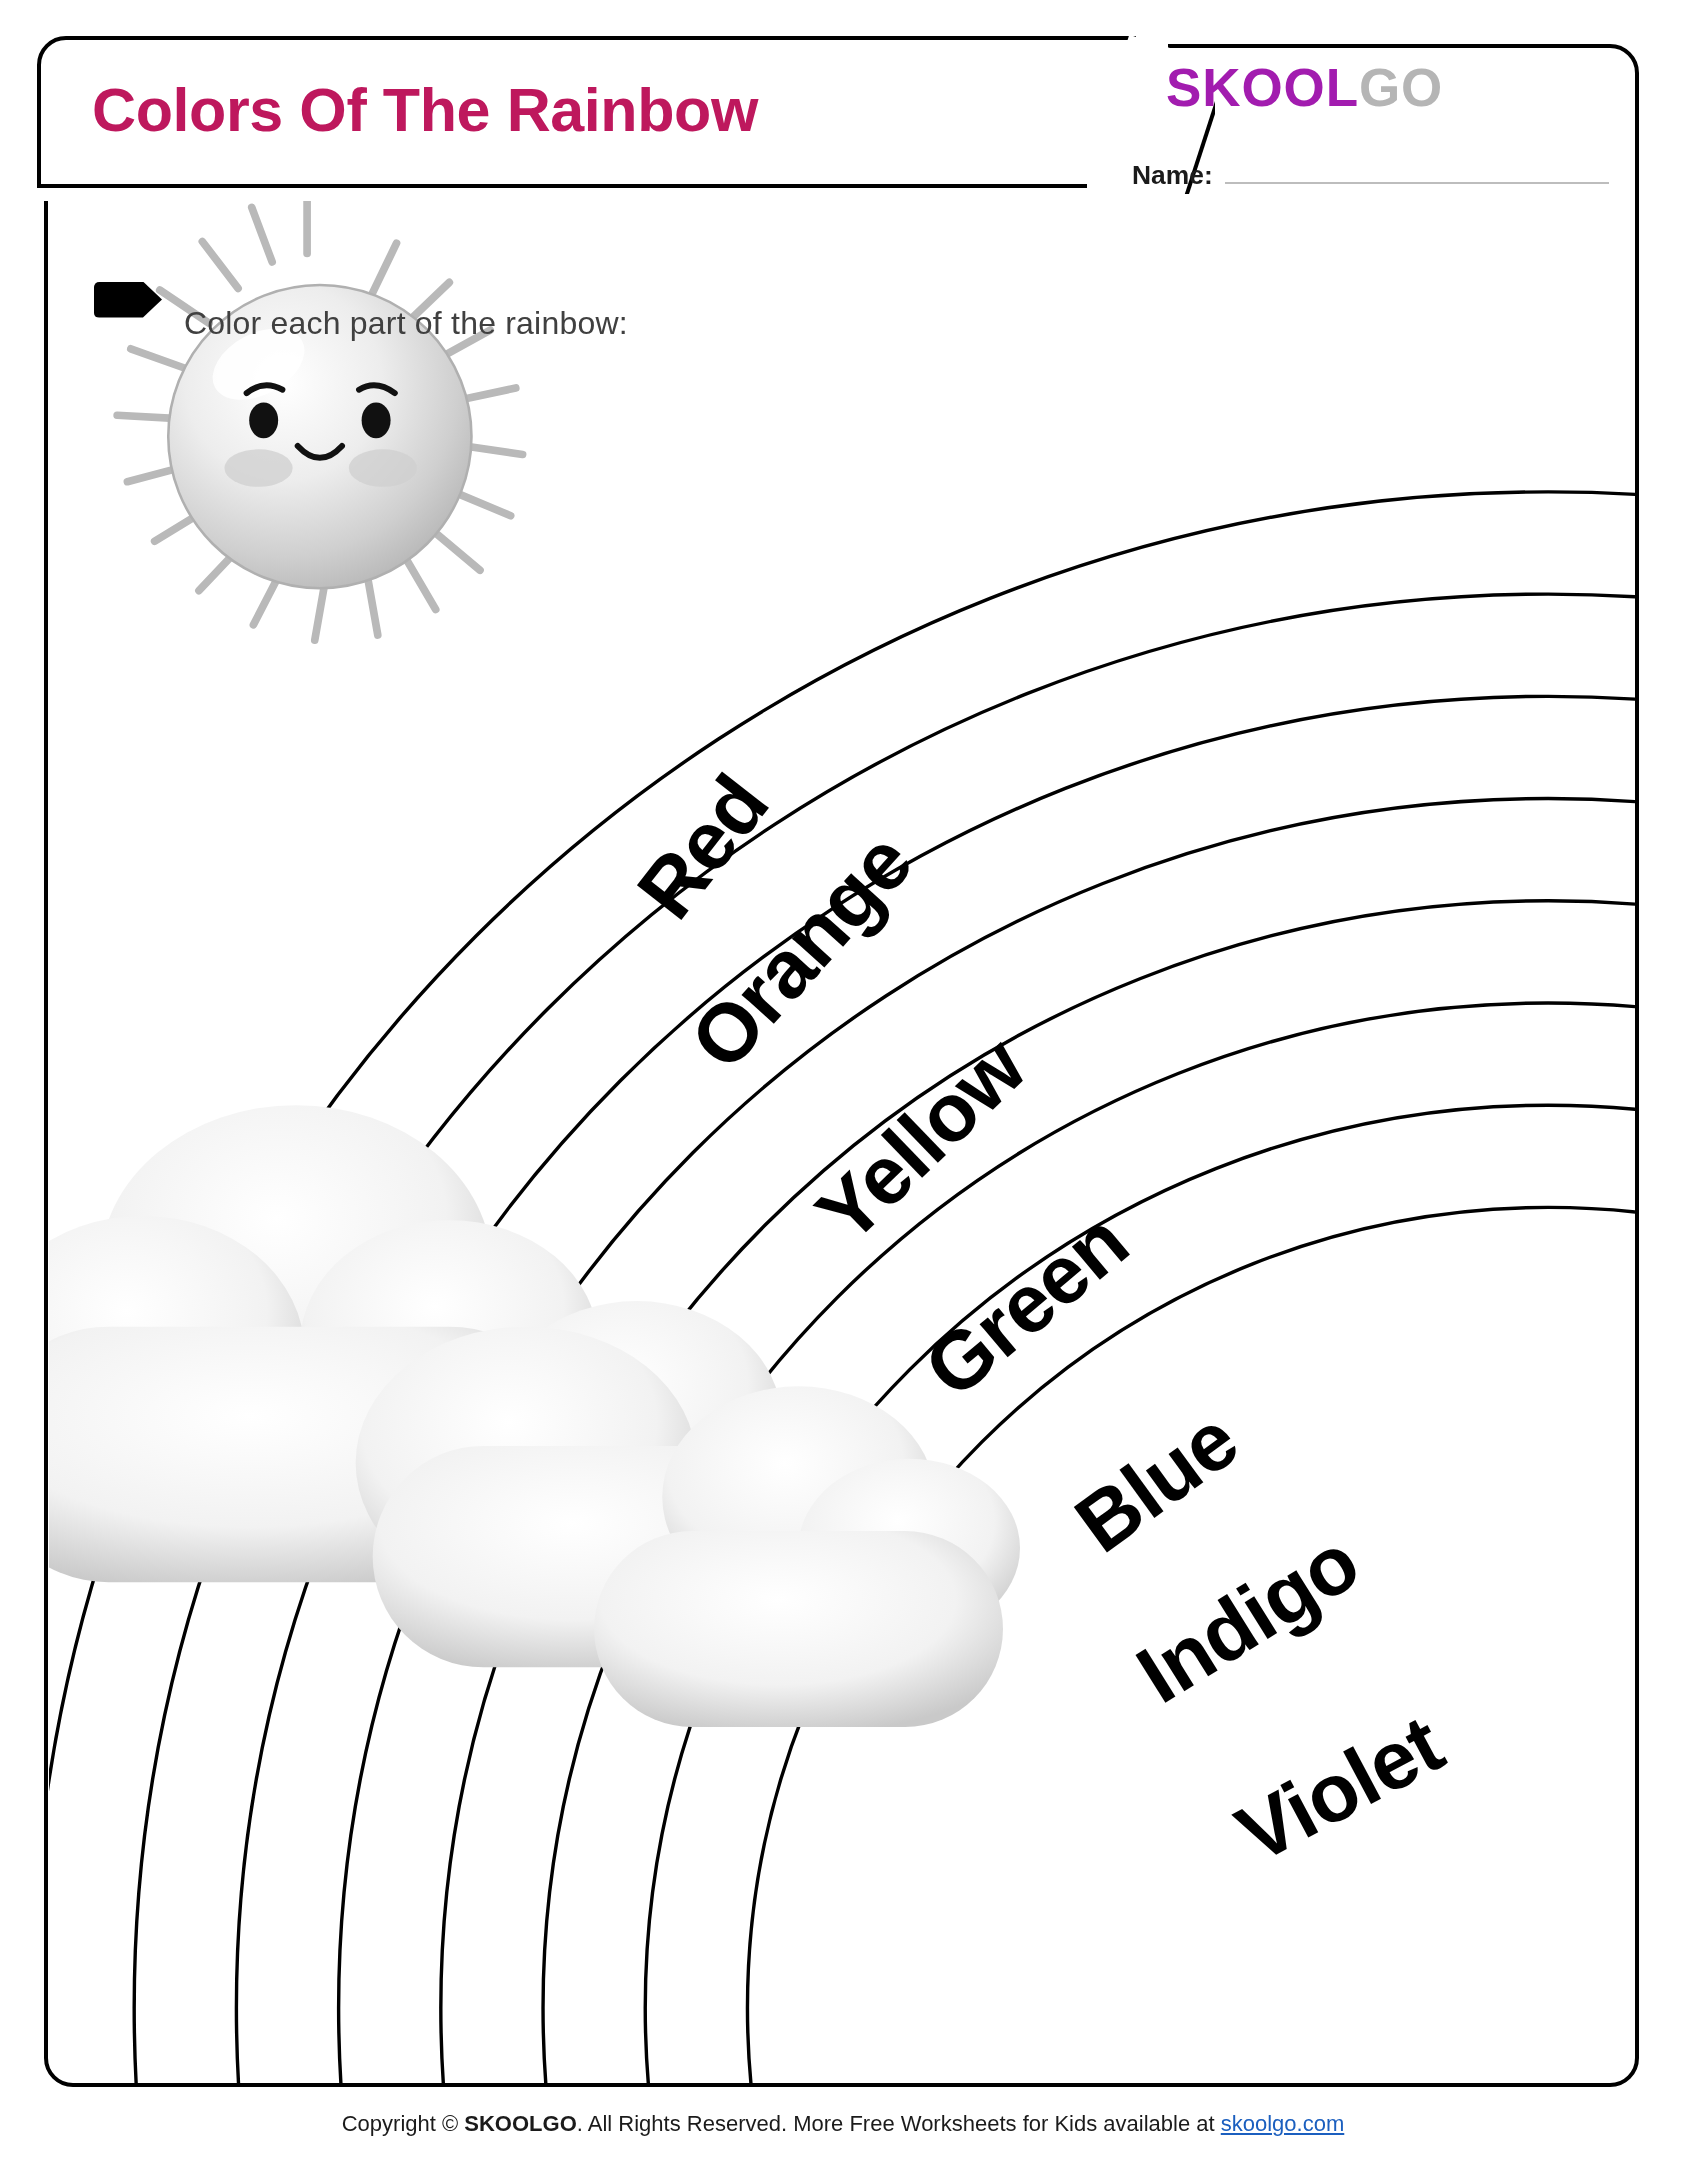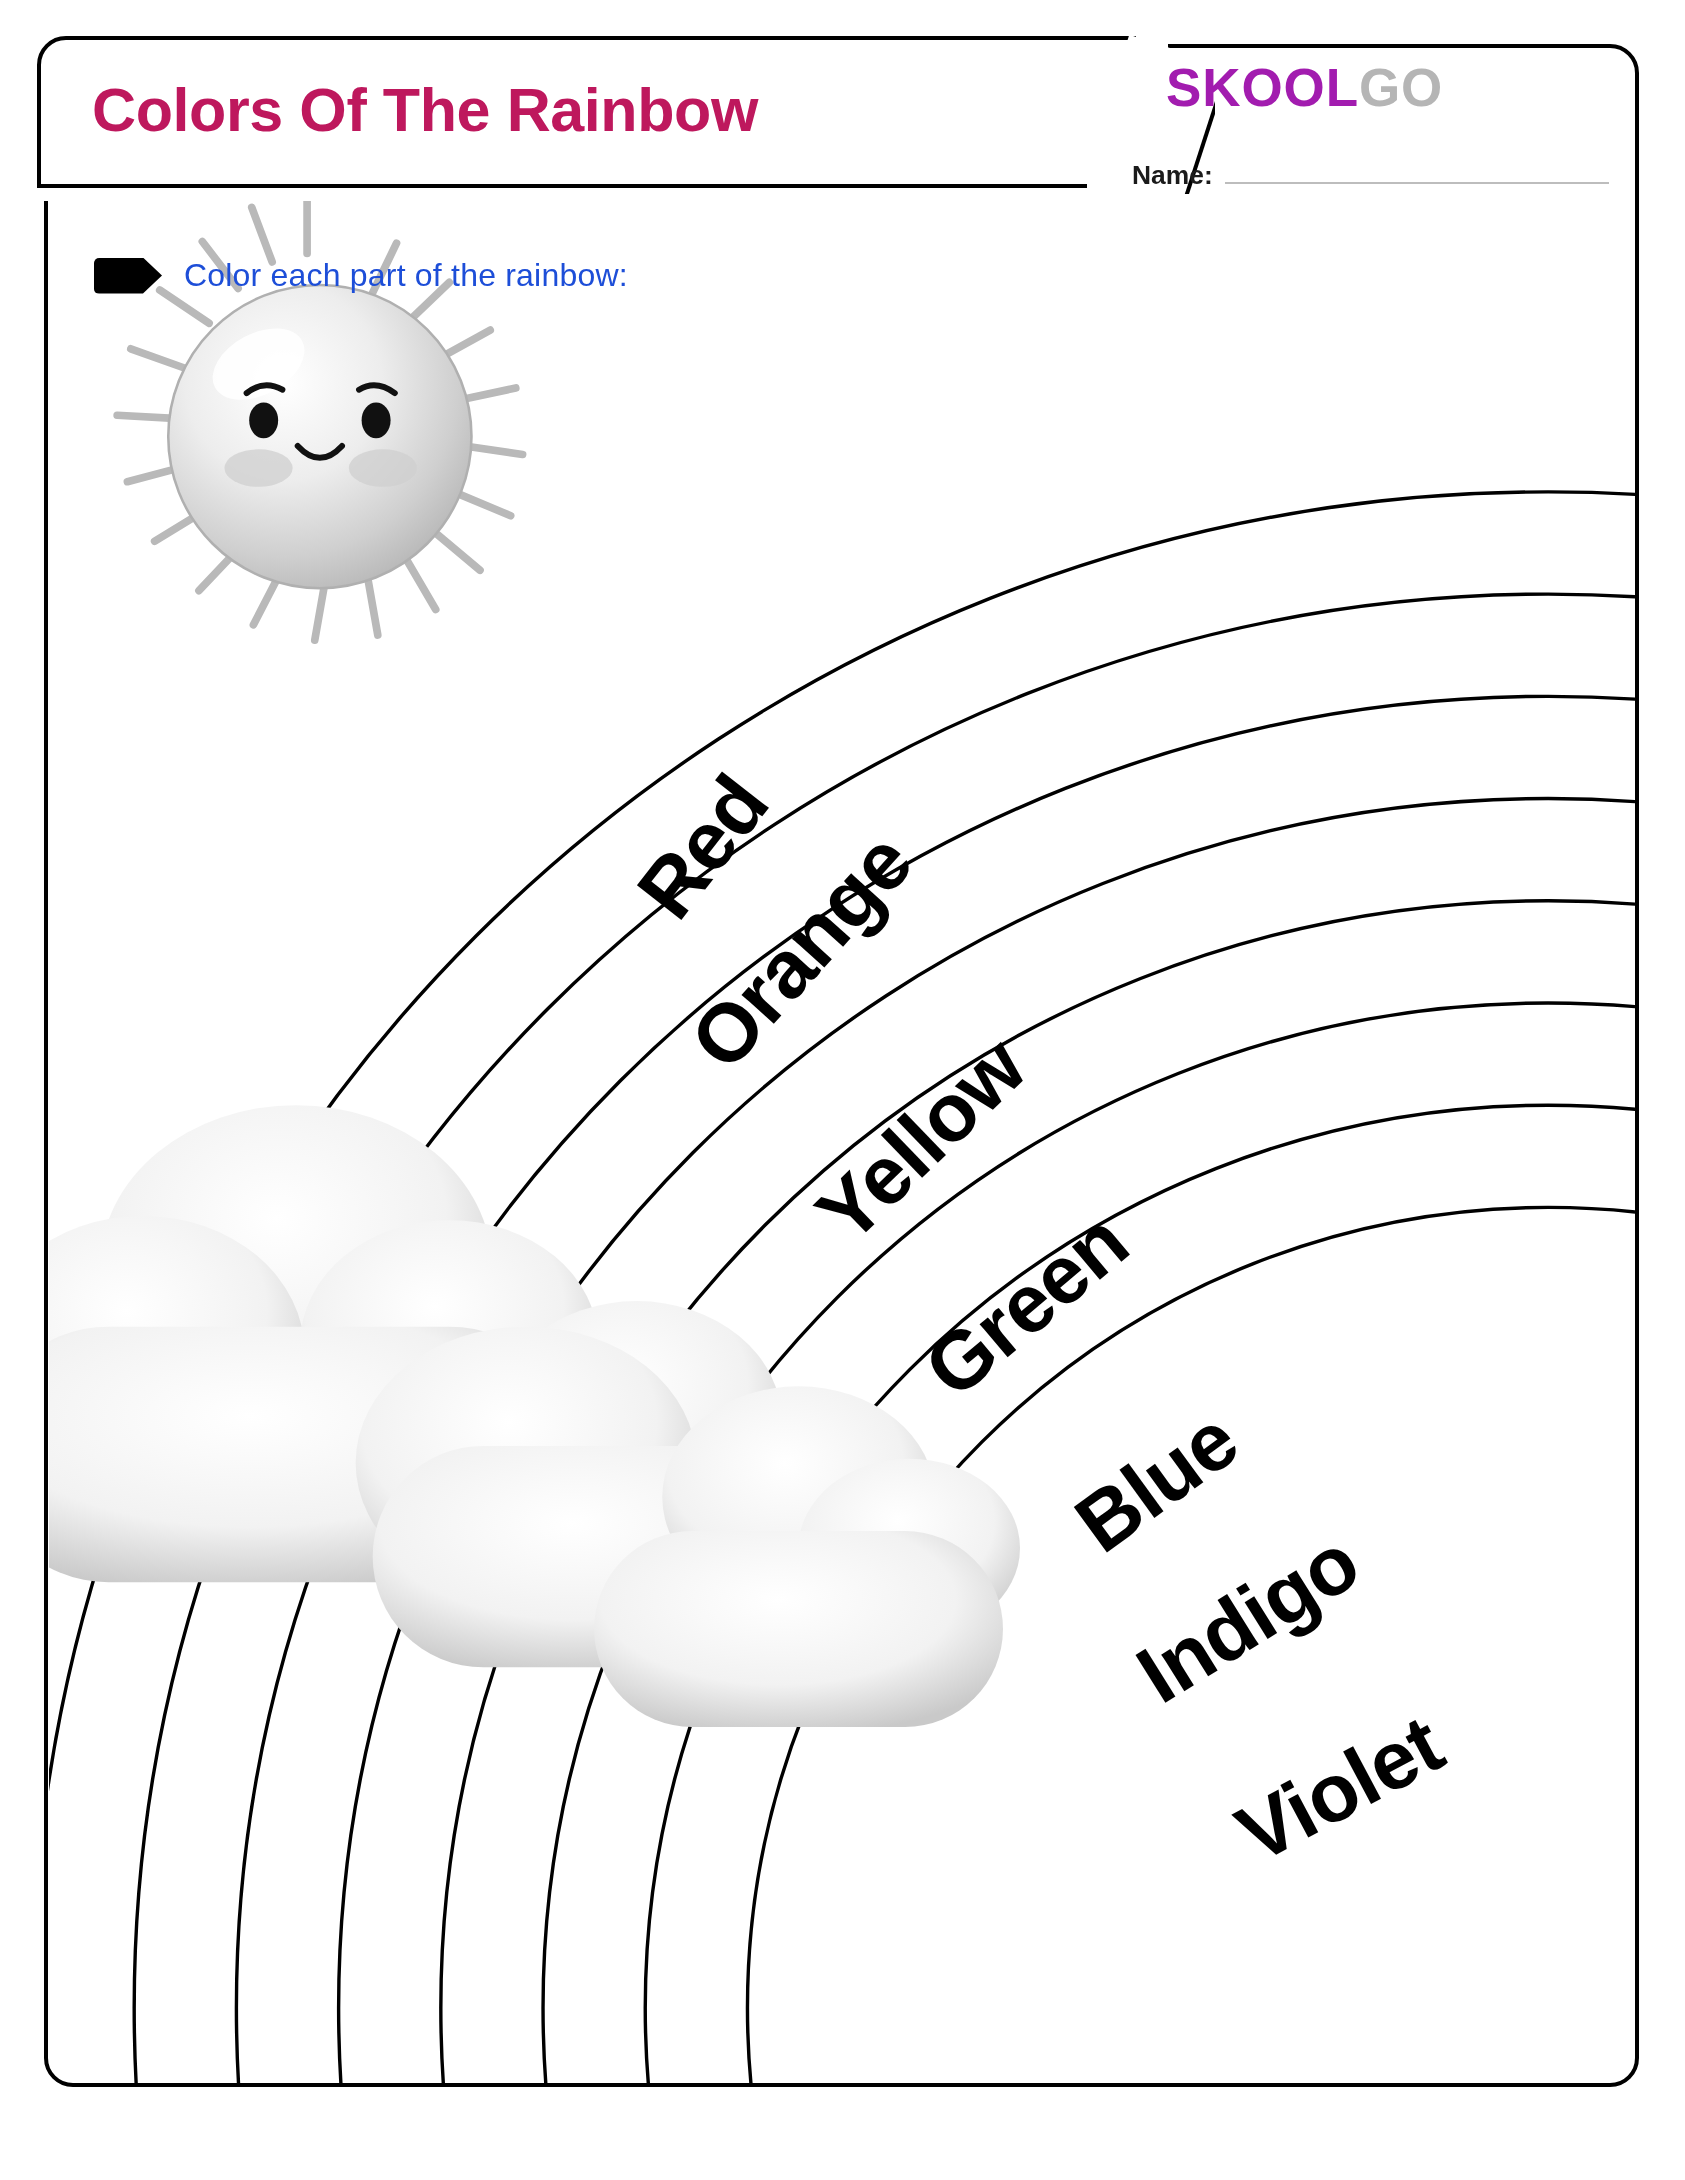--- a/index.html
+++ b/index.html
@@ -154,23 +154,24 @@
     position: absolute;
     left: 0; top: 0;
     width: 68px;
     height: 36px;
     background: #000000;
     border-radius: 5.1px 0 0 5.1px;
     clip-path: polygon(0 0, 72% 0, 100% 50%, 72% 100%, 0 100%);
   }
   .instruction-text {
     font-size: 32px;
-    color: #1d4ed8;
+    color: #404040;
     letter-spacing: 0.2px;
     white-space: nowrap;
+    margin-top: 48px;
   }
 
   
   .art {
     position: absolute;
     left: 49px;
     top: 49px;
     width: 1586px;
     height: 2034px;
     overflow: hidden;
@@ -328,15 +329,18 @@
   <div class="band-label" style="left:831px; top:1180px; transform: rotate(-44deg);">Yellow</div>
 
   <div class="band-label" style="left:937px; top:1333px; transform: rotate(-40deg);">Green</div>
 
   <div class="band-label" style="left:1086px; top:1486px; transform: rotate(-36deg);">Blue</div>
 
   <div class="band-label" style="left:1146px; top:1635px; transform: rotate(-32deg);">Indigo</div>
 
   <div class="band-label" style="left:1244px; top:1793px; transform: rotate(-28deg);">Violet</div>
 
+  <div class="footer">
+    <span>Copyright © </span><span class="brandbold">SKOOLGO</span><span>. All Rights Reserved. More Free Worksheets for Kids available at </span><span class="link">skoolgo.com</span>
+  </div>
 
 </div>
 
 
 </body></html>

